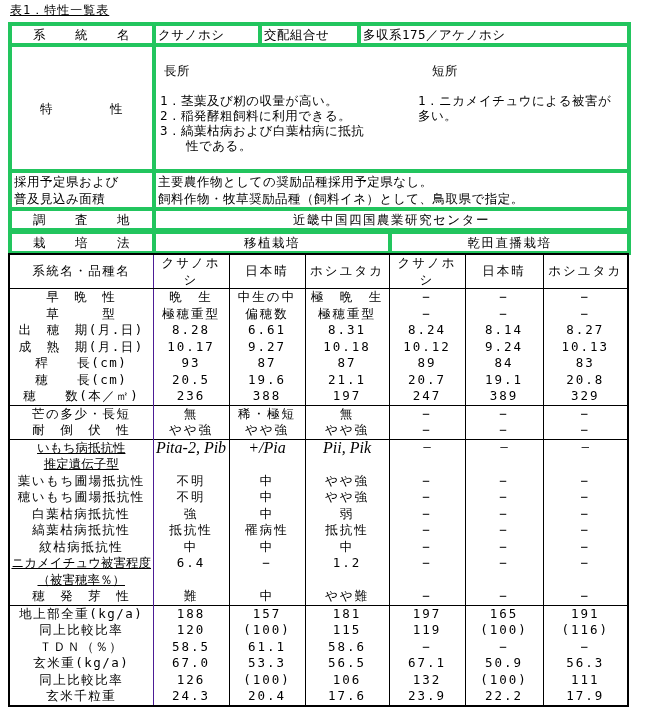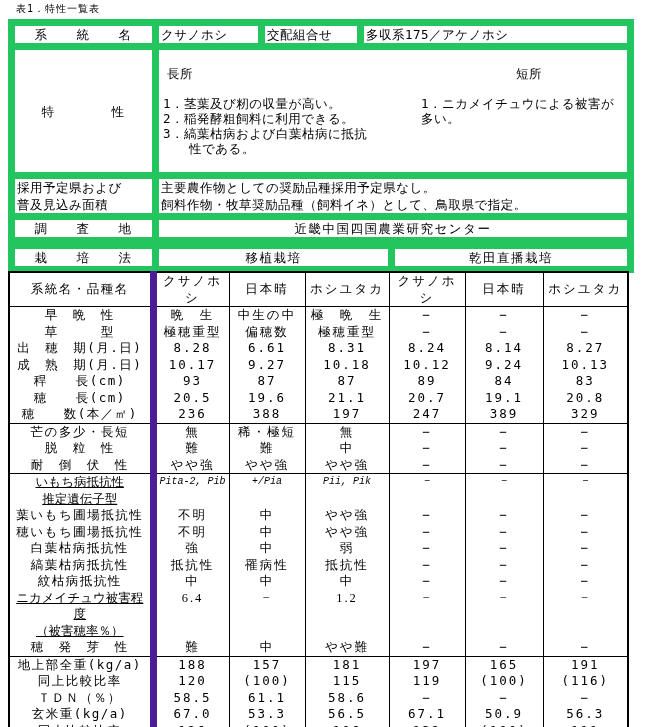--- a/index.html
+++ b/index.html
@@ -2,42 +2,42 @@
 <html lang="ja"><head>
 <meta charset="utf-8">
 <style>
   html,body{margin:0;padding:0;background:#fff;}
   body{
     width:645px;height:727px;overflow:hidden;color:#000;
     font-family:"DejaVu Sans Mono","DejaVu Sans",monospace;
     font-size:12.5px;
   }
   .page{padding:1px 6px 0 8px;}
-  .title{font-size:10px;letter-spacing:1px;margin:1px 0 3px 8px;white-space:pre;}
+  .title{font-size:12px;letter-spacing:1px;margin:1px 0 3px 2px;white-space:pre;text-decoration:underline;}
   table{border-collapse:collapse;table-layout:fixed;width:619px;background:#fff;}
   .tbl{border:2px solid #000;}
   .tbl+.tbl{margin-top:-2px;}
   td{padding:0 2px;overflow:hidden;vertical-align:middle;}
   
-  .hd td{border:7px solid #22c55e;line-height:17px;margin-left:26px;}
+  .hd td{border:4px solid #22c55e;line-height:17px;margin-left:26px;}
   .hcenter{text-align:center;letter-spacing:1.5px;white-space:pre-line;}
   .hleft{text-align:left;letter-spacing:0.5px;white-space:pre-line;line-height:16.5px;}
   .traits-cell{padding:1px 4px;}
   .traits{display:flex;align-items:flex-start;}
   .traits .col-merits{flex:0 0 258px;white-space:pre-line;line-height:15px;letter-spacing:0.5px;}
   .traits .col-demerits{flex:1;white-space:pre-line;line-height:15px;letter-spacing:0.5px;}
   .traits .btitle{padding-left:4px;line-height:15px;letter-spacing:0.5px;}
-  .traits .col-demerits .btitle{padding-left:14px;text-align:center;}
+  .traits .col-demerits .btitle{padding-left:14px;}
   
-  .lbl{border-right:7px solid #4c1d95;text-align:center;letter-spacing:1.5px;
+  .lbl{border-right:1px solid #4c1d95;text-align:center;letter-spacing:1.5px;
        white-space:pre-line;line-height:16.5px;padding:0 1px;margin-top:42px;}
   .lbl.two{letter-spacing:0;text-decoration:underline;}
   .val{border-left:1px solid #000;text-align:center;letter-spacing:2px;line-height:16.5px;}
-  .vtop{vertical-align:top;font-family:Liberation Serif, serif;}
-  .gene{font-family:Liberation Mono, monospace;font-style:italic;letter-spacing:0;font-size:10px;}
+  .vtop{vertical-align:top;}
+  .gene{font-family:Liberation Serif, serif;font-style:italic;letter-spacing:0;font-size:16px;}
   thead td{border-bottom:1px solid #000;}
   tbody.grp{border-top:1px solid #000;padding-left:29px;}
 </style>
 </head>
 <body>
 
 <div class="page">
 
   <div class="title">表1．特性一覧表</div>
 
@@ -191,29 +191,20 @@
         <tr>
           <td class="lbl">芒の多少・長短</td>
           <td class="val">無</td>
           <td class="val">稀・極短</td>
           <td class="val">無</td>
           <td class="val">−</td>
           <td class="val">−</td>
           <td class="val">−</td>
         </tr>
         <tr>
-          <td class="lbl">脱　粒　性</td>
-          <td class="val">難</td>
-          <td class="val">難</td>
-          <td class="val">中</td>
-          <td class="val">−</td>
-          <td class="val">−</td>
-          <td class="val">−</td>
-        </tr>
-        <tr>
           <td class="lbl">耐　倒　伏　性</td>
           <td class="val">やや強</td>
           <td class="val">やや強</td>
           <td class="val">やや強</td>
           <td class="val">−</td>
           <td class="val">−</td>
           <td class="val">−</td>
         </tr>
       </tbody>
       <tbody class="grp">

